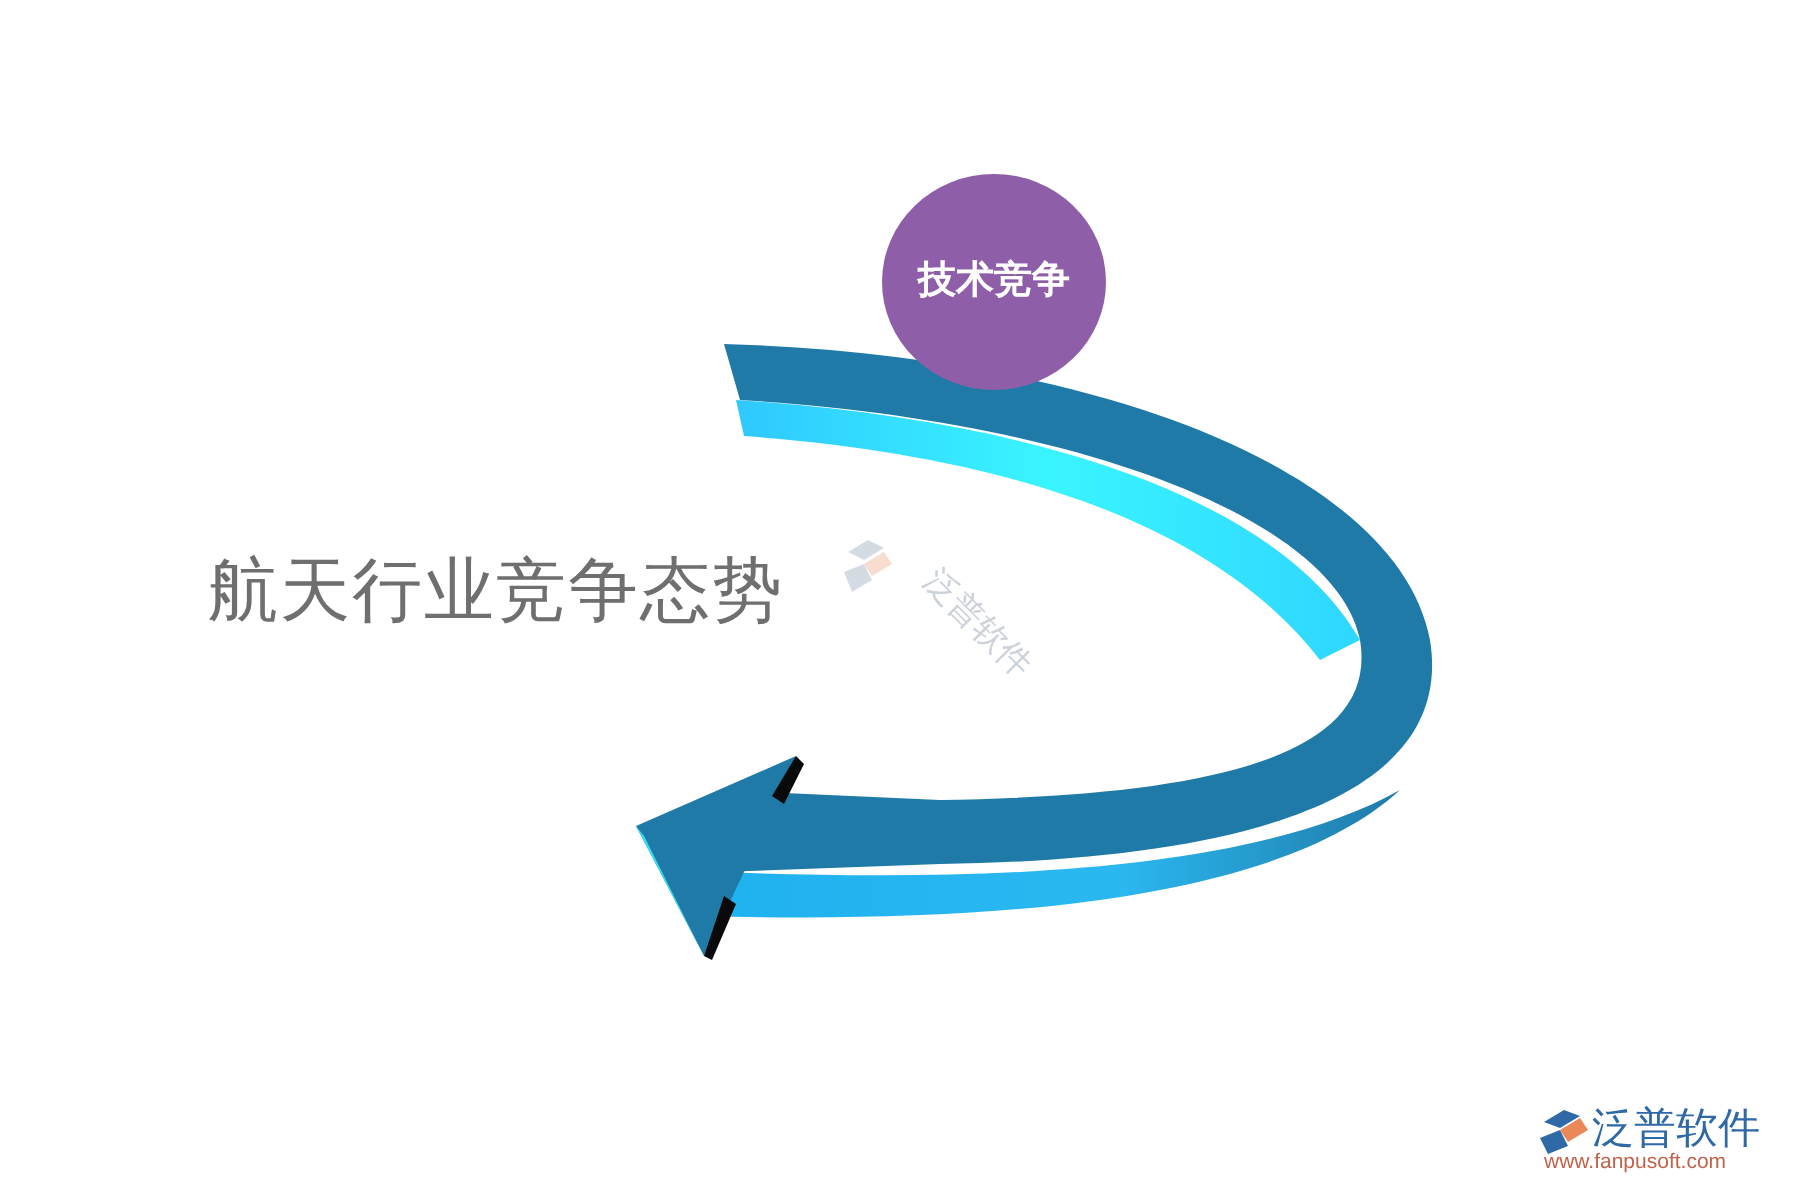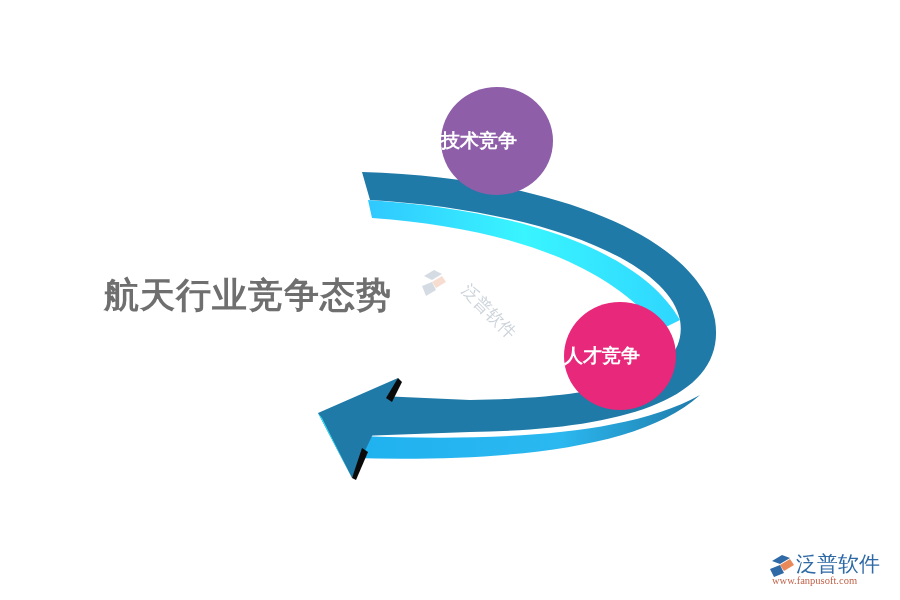--- a/index.html
+++ b/index.html
@@ -1,29 +1,29 @@
 <!DOCTYPE html>
 <html><head>
   <meta charset="utf-8">
   <style>
     html, body { margin: 0; padding: 0; background: #ffffff; }
     body { width: 900px; height: 600px; position: relative; overflow: hidden; font-family: "DejaVu Sans", "Liberation Sans", sans-serif; }
     .stage { position: absolute; left: 0; top: 0; width: 900px; height: 600px; }
-    .title { position: absolute; left: 104px; top: 272px; font-size: 35px; font-weight: bold; color: #6f6f6f; letter-spacing: 1px; white-space: nowrap; }
-    .circle { position: absolute; border-radius: 50%; display: flex; align-items: center; color: #ffffff; font-weight: bold; text-align: center; line-height: 1.25; white-space: nowrap; }
+    .title { position: absolute; left: 104px; top: 272px; font-size: 35px; font-weight: normal; color: #6f6f6f; letter-spacing: 1px; white-space: nowrap; }
+    .circle { position: absolute; border-radius: 50%; display: flex; align-items: center; justify-content: center; color: #ffffff; font-weight: bold; text-align: center; line-height: 1.25; white-space: nowrap; }
     .c-tech { left: 441px; top: 87px; width: 112px; height: 108px; background: #8e5ea8; font-size: 19px; }
     .c-market { left: 612px; top: 151px; width: 112px; height: 108px; background: #fcd463; font-size: 19px; justify-content: flex-start; padding-left: 30px; box-sizing: border-box; }
     .c-talent { left: 564px; top: 302px; width: 112px; height: 108px; background: #e8287a; font-size: 19px; }
     .c-coop { left: 412px; top: 336px; width: 112px; height: 110px; background: #47b8c9; font-size: 19px; }
     .c-coop .line { display: block; }
     .wm { position: absolute; left: 420px; top: 268px; opacity: 0.35; }
     .wm-text { position: absolute; left: 455px; top: 300px; transform: rotate(45deg); color: #9aa6b5; font-size: 17px; opacity: 0.5; white-space: nowrap; }
     .logo { position: absolute; left: 768px; top: 550px; width: 128px; height: 40px; }
     .logo-name { position: absolute; left: 28px; top: 0; font-size: 21px; color: #2f6aa6; white-space: nowrap; }
-    .logo-url { position: absolute; left: 4px; top: 25px; font-size: 10.5px; color: #c0634a; font-family: Liberation Serif, serif; white-space: nowrap; }
+    .logo-url { position: absolute; left: 4px; top: 25px; font-size: 10.5px; color: #c0634a; font-family: Liberation Sans, sans-serif; white-space: nowrap; }
     .logo-icon { position: absolute; left: 2px; top: 3px; }
   </style>
 </head>
 <body>
 
 <div class="stage">
 
   <svg width="900" height="600" style="position:absolute;left:0;top:0;">
     <defs>
       <linearGradient id="edgeGrad" x1="0" y1="0" x2="1" y2="0">
@@ -60,23 +60,20 @@
       <polygon points="4,8 14,2 22,6 12,12" fill="#8a9bb0"></polygon>
       <polygon points="12,14 22,8 26,14 16,20" fill="#e9a07a"></polygon>
       <polygon points="2,18 12,14 16,22 6,28" fill="#8a9bb0"></polygon>
     </svg>
   </div>
   <div class="wm-text">泛普软件</div>
 
   <div class="circle c-tech">
     <span>技术竞争</span>
   </div>
-  <div class="circle c-talent">
-    <span>人才竞争</span>
-  </div>
 
   <div class="logo">
     <svg class="logo-icon" width="26" height="24" viewBox="0 0 26 24">
       <polygon points="2,8 12,2 20,5 10,11" fill="#2f6aa6"></polygon>
       <polygon points="10,12 20,6 24,12 14,18" fill="#e9895a"></polygon>
       <polygon points="0,16 10,12 14,20 4,24" fill="#2f6aa6"></polygon>
     </svg>
     <span class="logo-name">泛普软件</span>
     <span class="logo-url">www.fanpusoft.com</span>
   </div>

